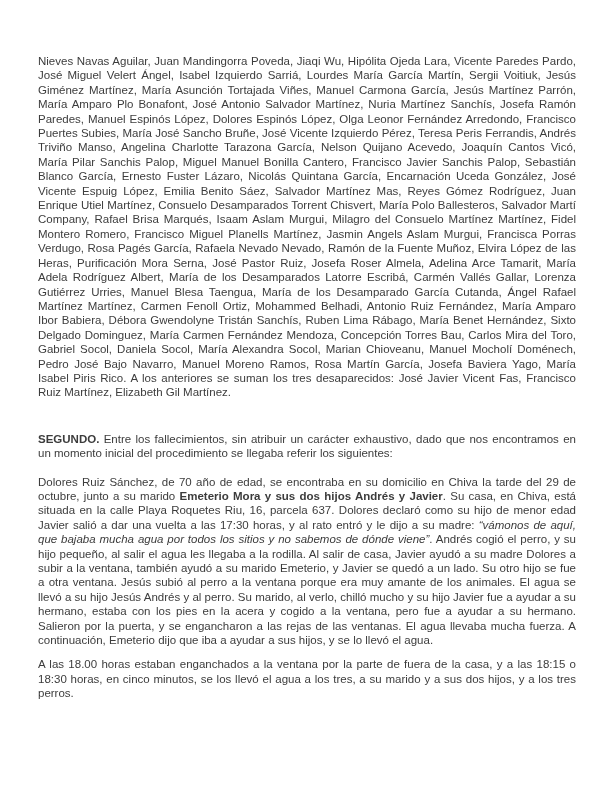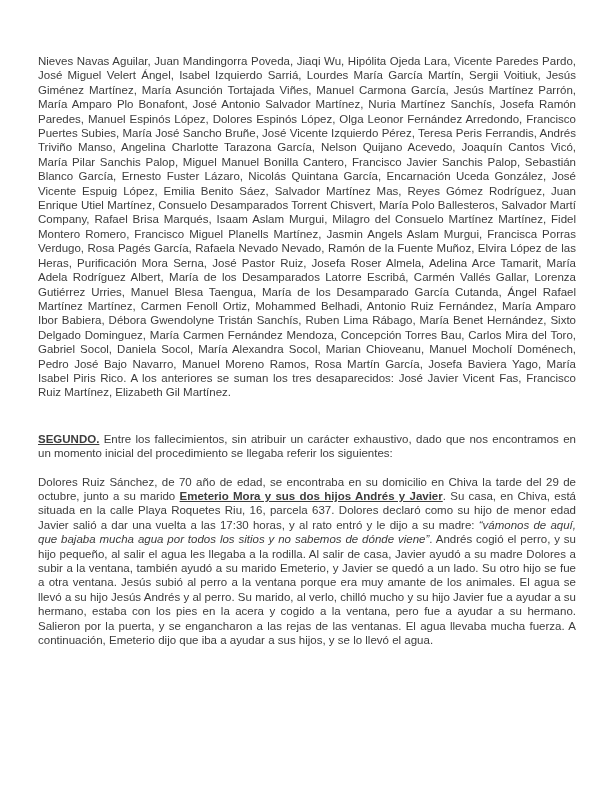--- a/index.html
+++ b/index.html
@@ -20,28 +20,29 @@
     line-height: 14.4px;
     color: #3c3c3c;
     text-align: justify;
   }
   p.para {
     margin: 0;
   }
   p.para.gap-large { margin-bottom: 32px; }
   p.para.gap-medium { margin-bottom: 14px; }
   p.para.gap-small { margin-bottom: 10px; }
-  b.run { font-weight: bold; text-decoration: underline; }
+  b.run { font-weight: bold; }
   i.run { font-style: italic; }
 </style>
 </head>
 <body>
 
 <div class="page">
 
   <p class="para gap-large">Nieves Navas Aguilar, Juan Mandingorra Poveda, Jiaqi Wu, Hipólita Ojeda Lara, Vicente Paredes Pardo, José Miguel Velert Ángel, Isabel Izquierdo Sarriá, Lourdes María García Martín, Sergii Voitiuk, Jesús Giménez Martínez, María Asunción Tortajada Viñes, Manuel Carmona García, Jesús Martínez Parrón, María Amparo Plo Bonafont, José Antonio Salvador Martínez, Nuria Martínez Sanchís, Josefa Ramón Paredes, Manuel Espinós López, Dolores Espinós López, Olga Leonor Fernández Arredondo, Francisco Puertes Subies, María José Sancho Bruñe, José Vicente Izquierdo Pérez, Teresa Peris Ferrandis, Andrés Triviño Manso, Angelina Charlotte Tarazona García, Nelson Quijano Acevedo, Joaquín Cantos Vicó, María Pilar Sanchis Palop, Miguel Manuel Bonilla Cantero, Francisco Javier Sanchis Palop, Sebastián Blanco García, Ernesto Fuster Lázaro, Nicolás Quintana García, Encarnación Uceda González, José Vicente Espuig López, Emilia Benito Sáez, Salvador Martínez Mas, Reyes Gómez Rodríguez, Juan Enrique Utiel Martínez, Consuelo Desamparados Torrent Chisvert, María Polo Ballesteros, Salvador Martí Company, Rafael Brisa Marqués, Isaam Aslam Murgui, Milagro del Consuelo Martínez Martínez, Fidel Montero Romero, Francisco Miguel Planells Martínez, Jasmin Angels Aslam Murgui, Francisca Porras Verdugo, Rosa Pagés García, Rafaela Nevado Nevado, Ramón de la Fuente Muñoz, Elvira López de las Heras, Purificación Mora Serna, José Pastor Ruiz, Josefa Roser Almela, Adelina Arce Tamarit, María Adela Rodríguez Albert, María de los Desamparados Latorre Escribá, Carmén Vallés Gallar, Lorenza Gutiérrez Urries, Manuel Blesa Taengua, María de los Desamparado García Cutanda, Ángel Rafael Martínez Martínez, Carmen Fenoll Ortiz, Mohammed Belhadi, Antonio Ruiz Fernández, María Amparo Ibor Babiera, Débora Gwendolyne Tristán Sanchís, Ruben Lima Rábago, María Benet Hernández, Sixto Delgado Dominguez, María Carmen Fernández Mendoza, Concepción Torres Bau, Carlos Mira del Toro, Gabriel Socol, Daniela Socol, María Alexandra Socol, Marian Chioveanu, Manuel Mocholí Doménech, Pedro José Bajo Navarro, Manuel Moreno Ramos, Rosa Martín García, Josefa Baviera Yago, María Isabel Piris Rico. A los anteriores se suman los tres desaparecidos: José Javier Vicent Fas, Francisco Ruiz Martínez, Elizabeth Gil Martínez.</p>
 
   <p class="para gap-medium"><b class="run">SEGUNDO.</b><span class="run"> Entre los fallecimientos, sin atribuir un carácter exhaustivo, dado que nos encontramos en un momento inicial del procedimiento se llegaba referir los siguientes:</span></p>
 
   <p class="para gap-small"><span class="run">Dolores Ruiz Sánchez, de 70 año de edad, se encontraba en su domicilio en Chiva la tarde del 29 de octubre, junto a su marido </span><b class="run">Emeterio Mora y sus dos hijos Andrés y Javier</b><span class="run">.  Su casa, en Chiva, está situada en la calle Playa Roquetes Riu, 16, parcela 637. Dolores declaró como su hijo de menor edad Javier salió a dar una vuelta a las 17:30 horas, y al rato entró y le dijo a su madre: </span><i class="run">“vámonos de aquí, que bajaba mucha agua por todos los sitios y no sabemos de dónde viene”</i><span class="run">. Andrés cogió el perro, y su hijo pequeño, al salir el agua les llegaba a la rodilla. Al salir de casa, Javier ayudó a su madre Dolores a subir a la ventana, también ayudó a su marido Emeterio, y Javier se quedó a un lado. Su otro hijo se fue a otra ventana. Jesús subió al perro a la ventana porque era muy amante de los animales. El agua se llevó a su hijo Jesús Andrés y al perro. Su marido, al verlo, chilló mucho y su hijo Javier fue a ayudar a su hermano, estaba con los pies en la acera y cogido a la ventana, pero fue a ayudar a su hermano. Salieron por la puerta, y se engancharon a las rejas de las ventanas. El agua llevaba mucha fuerza.  A continuación, Emeterio dijo que iba a ayudar a sus hijos, y se lo llevó el agua.</span></p>
 
+  <p class="para">A las 18.00 horas estaban enganchados a la ventana por la parte de fuera de la casa, y a las 18:15 o 18:30 horas, en cinco minutos, se los llevó el agua a los tres, a su marido y a sus dos hijos, y a los tres perros.</p>
 
 </div>
 
 </body></html>

